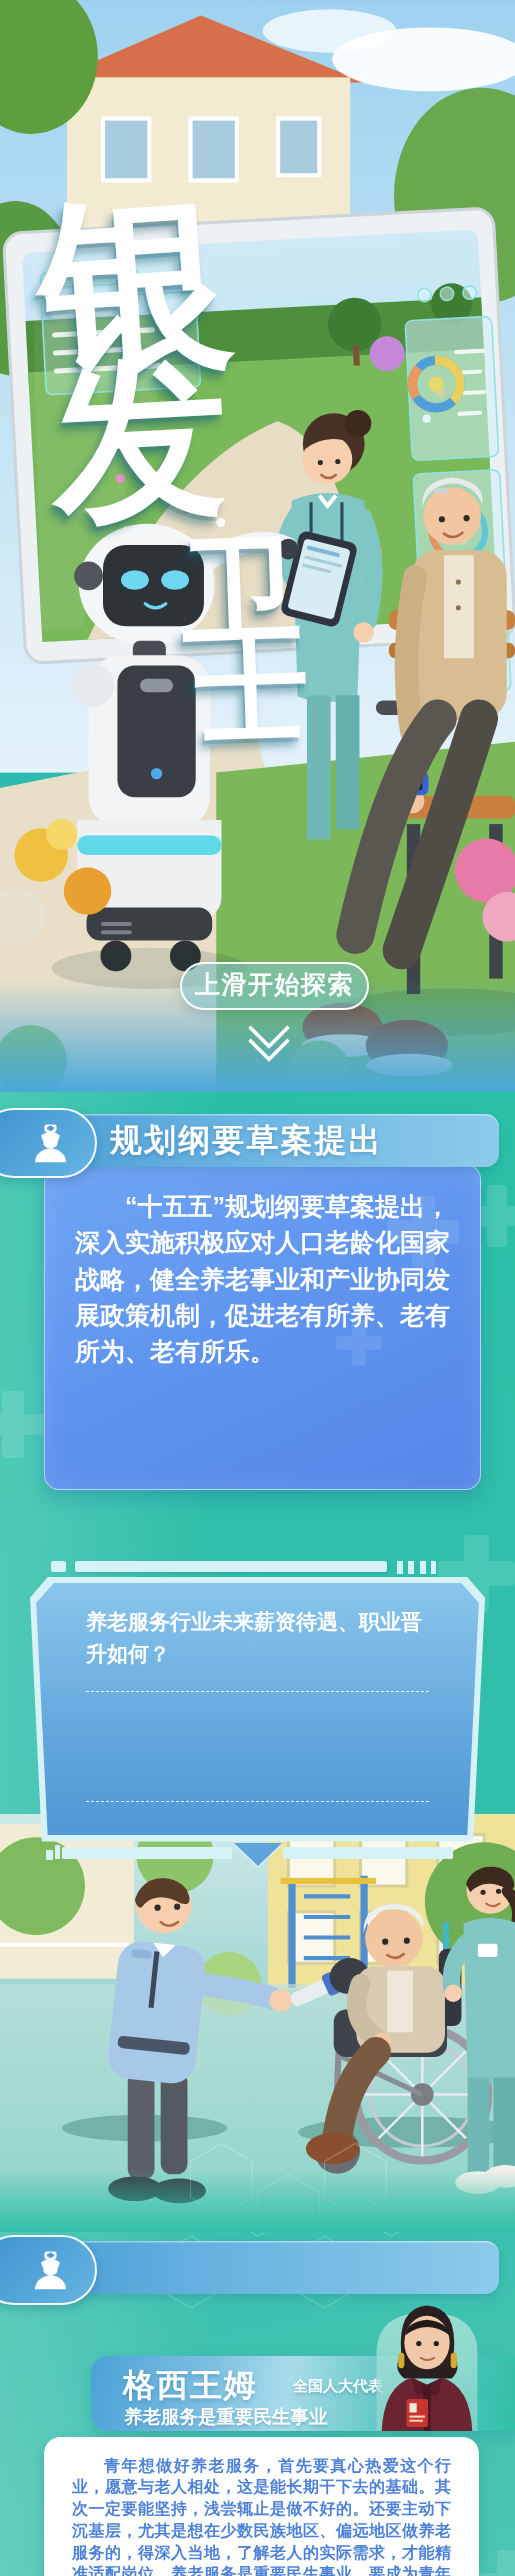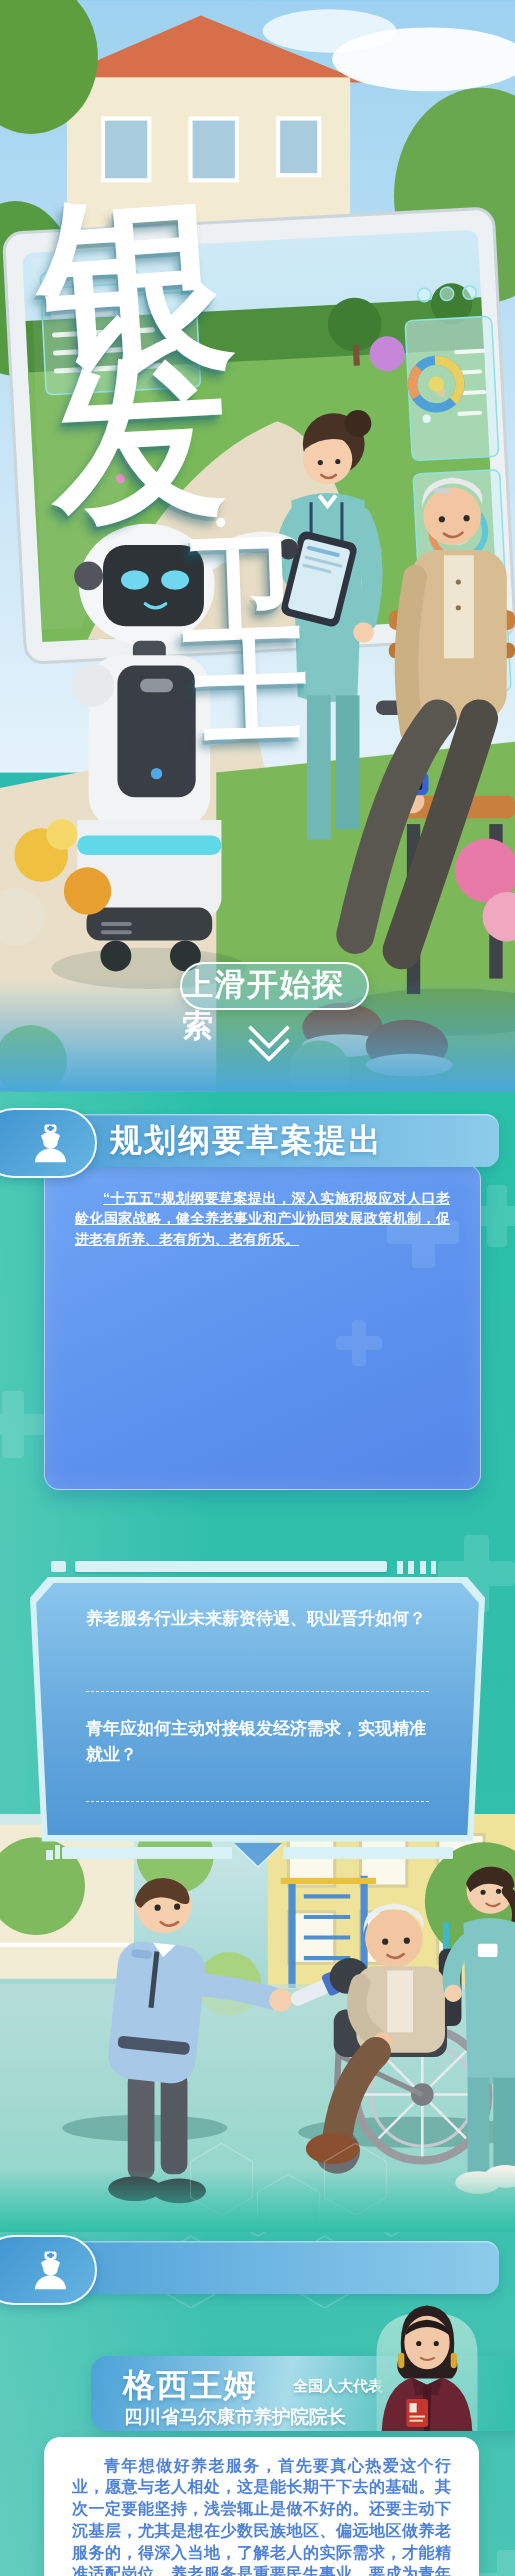--- a/index.html
+++ b/index.html
@@ -21,21 +21,21 @@
   .hero svg{display:block;}
   .title-char{
     position:absolute;color:#ffffff;font-weight:900;line-height:1;z-index:3;
     font-family:"Liberation Serif","DejaVu Serif",serif;
     text-shadow:-5.2px 8.2px 8.2px rgba(23,92,110,.45),-2.1px 4.1px 0 rgba(47,130,150,.25);
   }
   .scroll-btn{
     position:absolute;left:180px;top:962px;width:185px;height:44px;z-index:4;
     background:rgba(124,196,206,.55);border:2.1px solid rgba(255,255,255,.95);border-radius:25px;
     box-shadow:0 4.1px 11.3px rgba(0,70,90,.18);cursor:pointer;
-    color:#fff;font-size:31px;font-weight:700;line-height:41px;letter-spacing:1.5px;
+    color:#fff;font-size:25px;font-weight:700;text-align:center;line-height:41px;letter-spacing:1.5px;
   }
   .chevrons{position:absolute;left:243px;top:1016px;width:49px;height:44px;z-index:4;}
   .chevrons i{position:absolute;left:11.3px;width:26px;height:26px;border-left:4.6px solid #fff;border-bottom:4.6px solid #fff;transform:rotate(-45deg);border-radius:1.5px;}
   .chevrons i.c1{top:-3.1px;} .chevrons i.c2{top:10.3px;}
   
   .sec-header{position:absolute;left:0;width:499px;height:66px;z-index:5;}
   .sec-header .bar{position:absolute;left:43px;right:0;top:6.2px;bottom:7.2px;
     background:linear-gradient(90deg,#4d9fd6 0%,#6cb5e2 45%,#8ccbea 100%);
     border-radius:0 13.4px 13.4px 0;box-shadow:inset 0 1.5px 0 rgba(255,255,255,.45),0 4.1px 9.3px rgba(10,80,120,.18);}
   .sec-header .pill{position:absolute;left:-20.6px;top:0;width:114px;height:66px;
@@ -44,37 +44,37 @@
   .sec-header .pill svg{position:absolute;left:48px;top:11.3px;}
   .sec-header .title{position:absolute;left:110px;top:6.2px;bottom:7.2px;right:15.5px;
     color:#fff;font-size:32px;font-weight:900;line-height:53px;letter-spacing:2.1px;
     text-shadow:0 2.1px 4.1px rgba(20,80,130,.3);}
   
   .panel1{left:44px;top:1164px;width:435px;height:324px;z-index:2;
     border-radius:15.5px;border:1.5px solid rgba(255,255,255,.55);
     background:linear-gradient(155deg,#6fa5f4 0%,#5d92ee 55%,#5486e8 100%);
     box-shadow:0 7.2px 17.5px rgba(20,80,160,.25),inset 0 0 26px rgba(255,255,255,.12);
     overflow:hidden;}
-  .panel1 .para{margin:0;padding:0 30px;color:#fff;font-size:14px;line-height:1.45;font-weight:700;
-    text-align:justify;text-indent:2em;text-decoration:underline;}
+  .panel1 .para{margin:0;padding:0 30px;color:#fff;font-size:25px;line-height:1.45;font-weight:700;
+    text-align:justify;text-indent:2em;}
   .panel1 .para.first{padding-top:23px;}
   .panel1 .inplus{opacity:.10;}
   
   .qbox{left:30px;top:1561px;width:455px;height:303px;z-index:3;}
   .qbox .topbar{position:absolute;left:45px;top:0;width:312px;height:11.3px;background:#d6f2f7;border-radius:2.1px;box-shadow:0 1.5px 3.1px rgba(10,80,110,.2);}
   .qbox .toptab{position:absolute;left:20.6px;top:0;width:15.5px;height:11.3px;background:#d6f2f7;border-radius:2.1px;}
   .qbox .topstripes{position:absolute;left:367px;top:0;width:39px;height:13.4px;
     background:repeating-linear-gradient(90deg,#d6f2f7 0 6.2px,rgba(0,0,0,0) 6.2px 11.3px);}
   .qbox .frame{position:absolute;left:0;top:15.5px;width:455px;height:265px;background:#d6f2f7;
     clip-path:polygon(4% 0,96% 0,100% 8%,97.4% 100%,2.6% 100%,0 8%);
     filter:drop-shadow(0 5.2px 9.3px rgba(10,80,110,.22));}
   .qbox .inner{position:absolute;left:6.2px;top:6.2px;right:6.2px;bottom:6.2px;
     background:linear-gradient(180deg,#8ac6ec 0%,#66a9de 55%,#4f97d6 100%);
     clip-path:polygon(4% 0,96% 0,100% 8%,97.4% 100%,2.6% 100%,0 8%);}
-  .qbox .q{position:absolute;left:56px;right:56px;color:#fff;font-size:17px;font-weight:700;line-height:1.5;text-align:left;}
+  .qbox .q{position:absolute;left:56px;right:56px;color:#fff;font-size:21px;font-weight:700;line-height:1.5;text-align:left;}
   .qbox .q1{top:45px;} .qbox .q2{top:155px;}
   .qbox .dash{position:absolute;left:56px;right:56px;border-top:1.5px dashed rgba(255,255,255,.9);}
   .qbox .d1{top:130px;} .qbox .d2{top:240px;}
   .qbox .botbarL{position:absolute;left:32px;top:286px;width:170px;height:12.4px;background:#d6f2f7;border-radius:1.5px;}
   .qbox .botbarR{position:absolute;left:253px;top:286px;width:170px;height:12.4px;background:#d6f2f7;border-radius:1.5px;}
   .qbox .bottab1{position:absolute;left:15.5px;top:289px;width:7.2px;height:10.3px;background:#d6f2f7;}
   .qbox .bottab2{position:absolute;left:25px;top:284px;width:5.2px;height:14.4px;background:#d6f2f7;}
   .qbox .notch{position:absolute;left:204px;top:282px;width:0;height:0;
     border-left:24px solid transparent;border-right:24px solid transparent;border-top:23px solid #5fa3da;
     filter:drop-shadow(0 2.1px 0 #d6f2f7);}
@@ -389,21 +389,20 @@
 
   <div class="abs qbox">
     <div class="toptab"></div>
     <div class="topbar"></div>
     <div class="topstripes"></div>
     <div class="frame">
       <div class="inner"></div>
     </div>
     <div class="q q1">养老服务行业未来薪资待遇、职业晋升如何？</div>
     <div class="dash d1"></div>
-    <div class="q q2">青年应如何主动对接银发经济需求，实现精准就业？</div>
     <div class="dash d2"></div>
     <div class="botbarL"></div>
     <div class="botbarR"></div>
     <div class="bottab1"></div>
     <div class="bottab2"></div>
     <div class="notch"></div>
   </div>
 
   <div class="abs illo2">
     <svg width="515" height="418" viewBox="0 0 812 812" preserveAspectRatio="none" style="width:515px;height:418px;">
@@ -551,21 +550,21 @@
         <path d="M28,34 q22,-18 44,0 l-4,12 q-18,-10 -36,0 z" fill="#ffffff"></path>
         <circle cx="50" cy="48" r="17" fill="#ffffff"></circle>
         <path d="M14,96 a36,32 0 0 1 72,0 z" fill="#ffffff"></path>
       </svg>
     </div>
   </div>
 
   <div class="banner banner1">
     <div class="exp-name b1-name">格西王姆</div>
     <div class="exp-role b1-role">全国人大代表</div>
-    <div class="exp-org b1-org">四川省马尔康市养护院院长</div>
+    <div class="exp-org b1-org">养老服务是重要民生事业</div>
   </div>
   <div class="avatar" style="left:361px;top:2292px;">
     <svg width="132" height="139" viewBox="0 0 256 270">
       <defs>
           <linearGradient id="halo1" x1="0" y1="0" x2="0" y2="1">
             <stop offset="0" stop-color="#bfe9de"></stop>
             <stop offset="1" stop-color="#8fd8ce"></stop>
           </linearGradient>
         </defs>
       <path d="M30,270 L30,120 Q30,40 128,40 Q226,40 226,120 L226,270 Z" fill="url(#halo1)" opacity=".7"></path>

